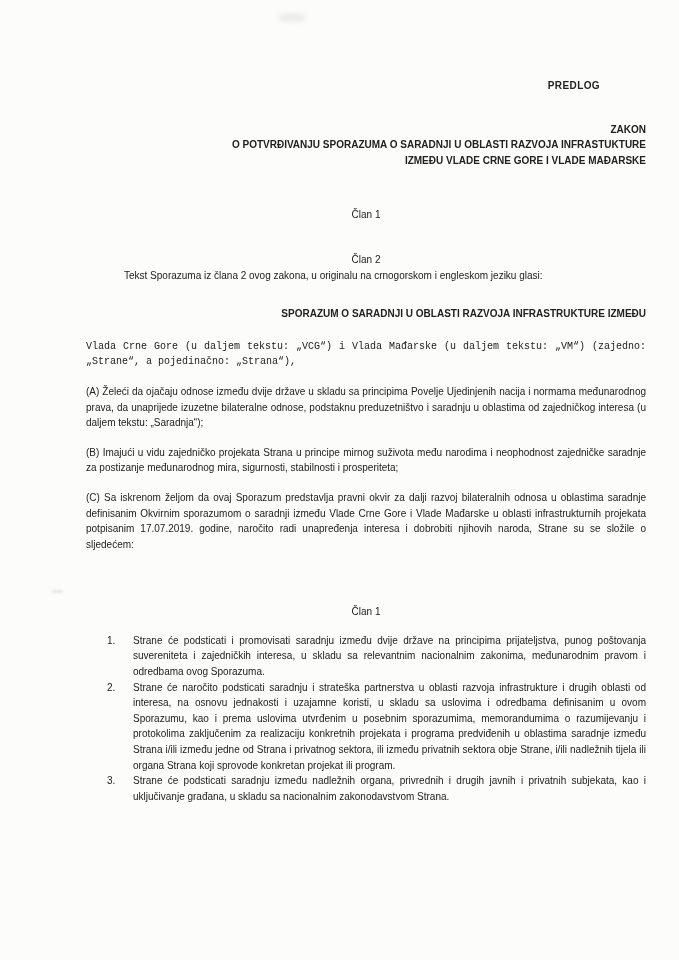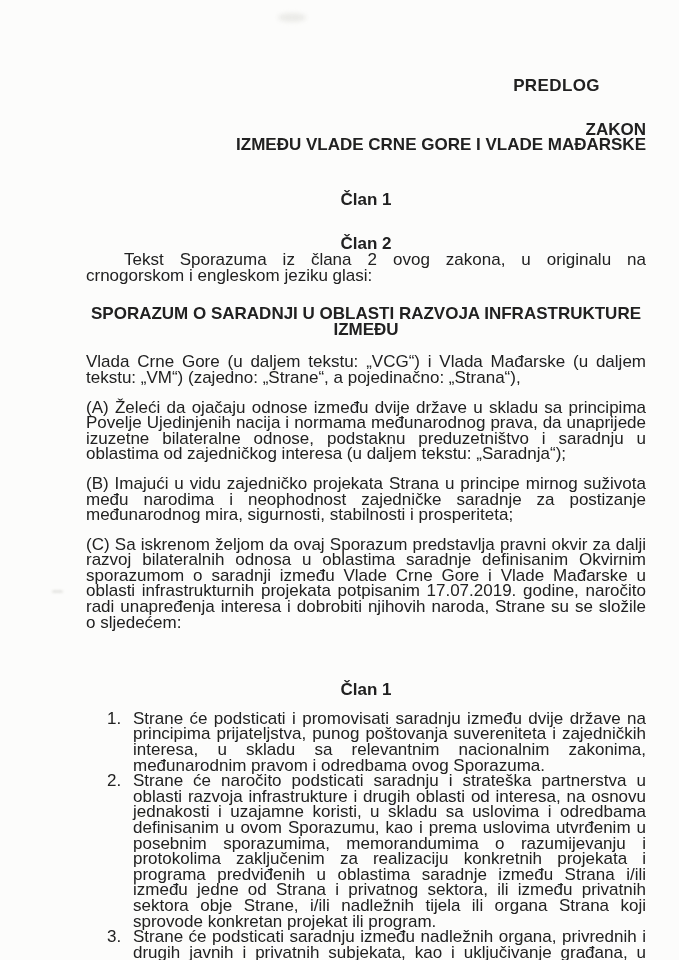--- a/index.html
+++ b/index.html
@@ -8,52 +8,52 @@
     background: #ffffff;
   }
   .page {
     position: relative;
     width: 679px;
     height: 960px;
     box-sizing: border-box;
     background: #fcfcfb;
     color: #212121;
     font-family: "Liberation Sans", sans-serif;
-    font-size: 17px;
+    font-size: 10px;
     line-height: 15.6px;
     padding: 78px 33px 0 86px;
     overflow: hidden;
   }
   .marking {
     text-align: right;
     padding-right: 46px;
     font-weight: bold;
     letter-spacing: 0.4px;
   }
   .law-title {
     margin-top: 28px;
     text-align: right;
     font-weight: bold;
   }
   .article-heading {
     text-align: center;
-    font-weight: bold;
+    font-weight: normal;
   }
   .heading-clan1 { margin-top: 39px; }
   .heading-clan2 { margin-top: 29px; }
   .heading-agr-clan1 { margin-top: 52px; margin-bottom: 13px; }
   p { margin: 0; }
   .justify { text-align: justify; }
   .indent { text-indent: 38px; }
   .agreement-title {
     margin-top: 23px;
-    text-align: center;
+    text-align: right;
     font-weight: bold;
   }
-  .parties { margin-top: 17px; }
+  .parties { margin-top: 17px; font-family: Liberation Mono, monospace; }
   .preamble-para { margin-top: 14px; }
   .list { margin: 0; }
   .list-item { display: flex; }
   .list-num {
     flex: 0 0 26px;
     margin-left: 21px;
     box-sizing: border-box;
   }
   .list-text { flex: 1; text-align: justify; }
   .artifact {
@@ -80,20 +80,21 @@
 
 <div class="page">
 
   <div class="artifact artifact-top"></div>
   <div class="artifact artifact-left"></div>
 
   <div class="marking">PREDLOG</div>
 
   <div class="law-title">
     <div>ZAKON</div>
+    <div>O POTVRĐIVANJU SPORAZUMA O SARADNJI U OBLASTI RAZVOJA INFRASTUKTURE</div>
     <div>IZMEĐU VLADE CRNE GORE I VLADE MAĐARSKE</div>
   </div>
 
   <div class="article-heading heading-clan1">Član 1</div>
 
   <div class="article-heading heading-clan2">Član 2</div>
   <p class="justify indent">Tekst Sporazuma iz člana 2 ovog zakona, u originalu na crnogorskom i engleskom jeziku glasi:</p>
 
   <div class="agreement-title">
     <div>SPORAZUM O SARADNJI U OBLASTI RAZVOJA INFRASTRUKTURE IZMEĐU</div>

